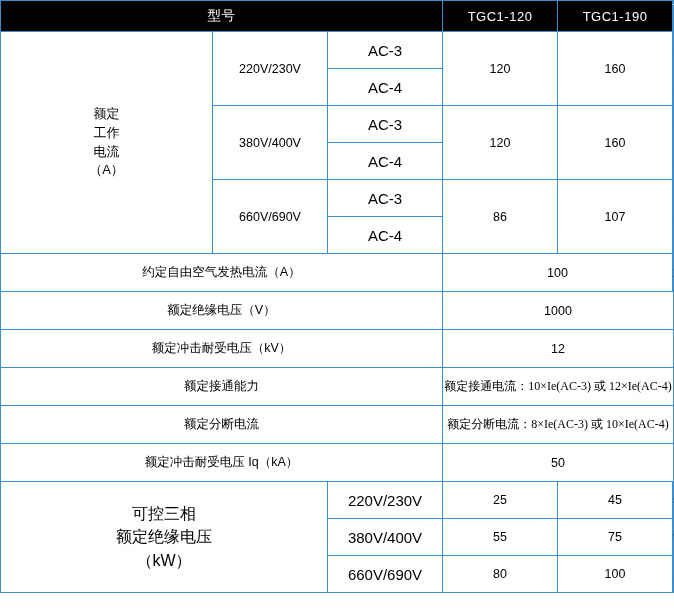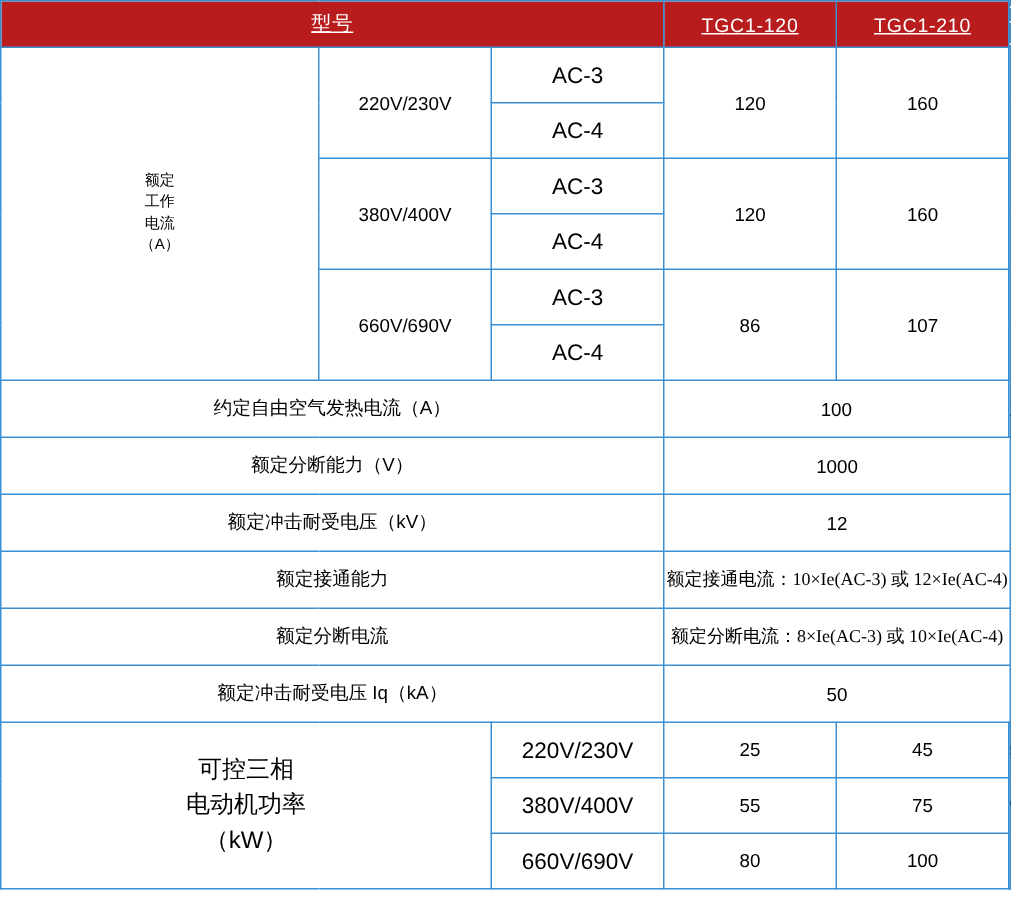--- a/index.html
+++ b/index.html
@@ -21,32 +21,31 @@
     color: #000;
   }
   table.spec td, table.spec th {
     border: 1px solid #3b8fd1;
     text-align: center;
     vertical-align: middle;
     padding: 0;
     font-weight: normal;
   }
   .hdr {
-    background: #b91c1c;
+    background: #000000;
     color: #ffffff;
     font-size: 13px;
     height: 28px;
     letter-spacing: 0.5px;
-    text-decoration: underline;
   }
   .hdr-model {
     font-size: 13.5px;
   }
   .rowlabel-vert {
-    font-size: 10px;
+    font-size: 13px;
     line-height: 1.45;
     width: 52px;
   }
   .rowlabel-vert span {
     display: block;
   }
   .volt-cell {
     width: 92px;
     font-size: 12.5px;
   }
@@ -90,21 +89,21 @@
     <col class="col-a">
     <col class="col-b">
     <col class="col-c">
     <col class="col-d">
   </colgroup>
   <tbody>
 
     <tr>
       <th class="hdr hdr-model" colspan="3">型号</th>
       <th class="hdr">TGC1-120</th>
-      <th class="hdr">TGC1-210</th>
+      <th class="hdr">TGC1-190</th>
       <th class="hdr">TGC1-185</th>
       <th class="hdr">TGC1-225</th>
     </tr>
 
     <tr class="r-h">
       <td class="rowlabel-vert" rowspan="6">
         <span>额定</span>
         <span>工作</span>
         <span>电流</span>
         <span>（A）</span>
@@ -152,21 +151,21 @@
       <td class="val-cell">107</td>
     </tr>
 
     <tr class="wide-label">
       <td colspan="3">约定自由空气发热电流（A）</td>
       <td colspan="2">100</td>
       <td colspan="2">275</td>
     </tr>
 
     <tr class="wide-label">
-      <td colspan="3">额定分断能力（V）</td>
+      <td colspan="3">额定绝缘电压（V）</td>
       <td colspan="4">1000</td>
     </tr>
 
     <tr class="wide-label">
       <td colspan="3">额定冲击耐受电压（kV）</td>
       <td colspan="4">12</td>
     </tr>
 
     <tr class="wide-label">
       <td colspan="3">额定接通能力</td>
@@ -179,21 +178,21 @@
     </tr>
 
     <tr class="wide-label">
       <td colspan="3">额定冲击耐受电压 Iq（kA）</td>
       <td colspan="4">50</td>
     </tr>
 
     <tr class="r-h">
       <td class="power-label" colspan="2" rowspan="3">
         <span>可控三相</span>
-        <span>电动机功率</span>
+        <span>额定绝缘电压</span>
         <span>（kW）</span>
       </td>
       <td class="ac-cell">220V/230V</td>
       <td class="val-cell">25</td>
       <td class="val-cell">45</td>
       <td class="val-cell">55</td>
       <td class="val-cell">63</td>
     </tr>
     <tr class="r-h">
       <td class="ac-cell">380V/400V</td>

